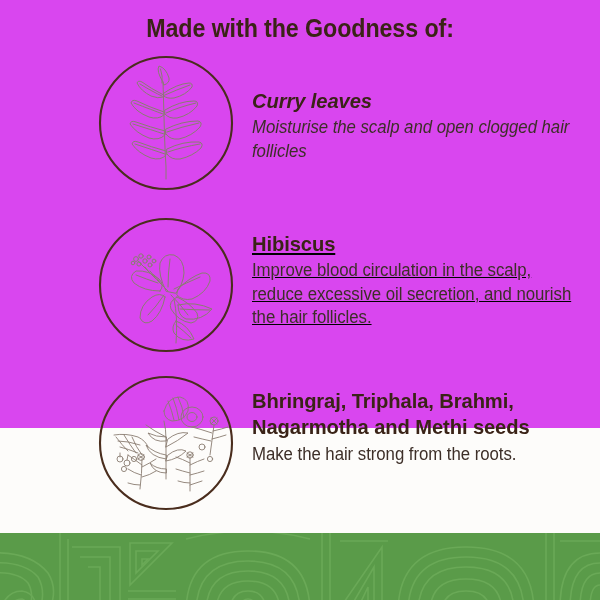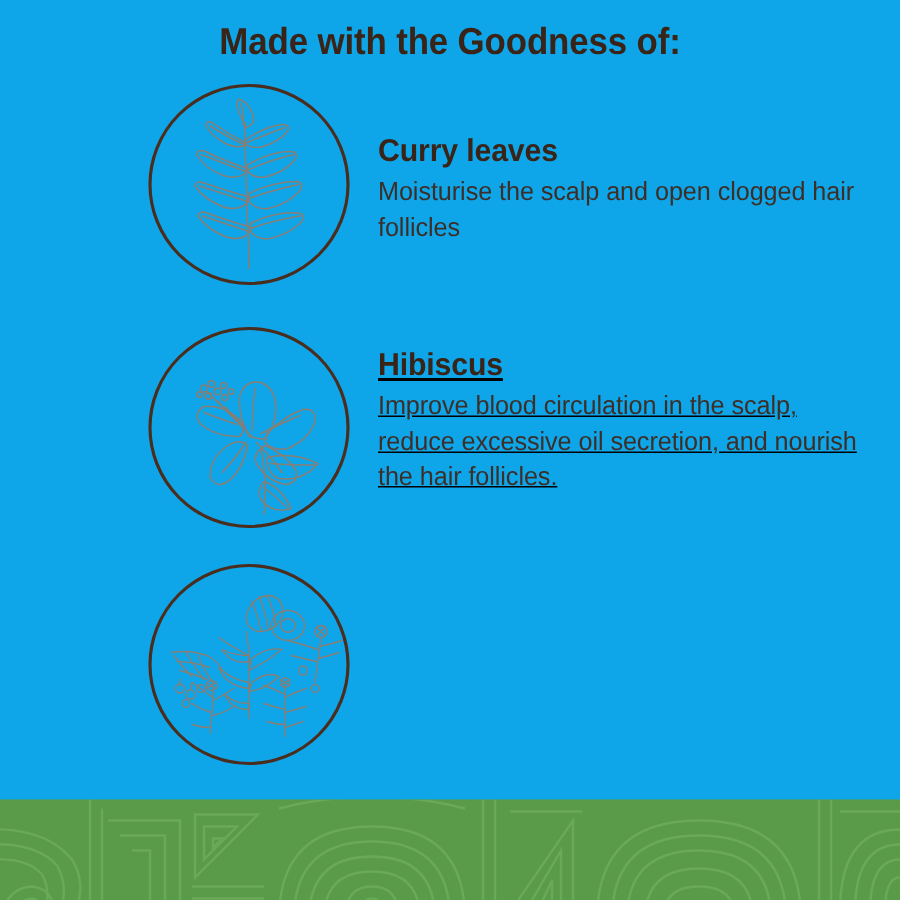--- a/index.html
+++ b/index.html
@@ -10,22 +10,22 @@
     width: 600px;
     height: 600px;
     overflow: hidden;
     background: #fdfcfa;
     font-family: "Liberation Sans", sans-serif;
     -webkit-font-smoothing: antialiased;
   }
   .poster {
     position: relative;
     width: 600px;
-    height: 600px;
-    background: #0ea5e9;
+    height: 428px;
+    background: #d946ef;
     box-sizing: border-box;
   }
 
   
   .title {
     position: absolute;
     top: 14px;
     left: 0;
     width: 600px;
     text-align: center;
@@ -44,21 +44,21 @@
     top: 55px;
     left: 0;
     width: 600px;
   }
   .row {
     position: relative;
     display: flex;
     align-items: flex-start;
     height: 160px;
   }
-  .row.r1 { height: 162px; }
+  .row.r1 { height: 162px; font-style: italic; }
   .row.r2 { height: 158px; }
   .row.r3 { height: 160px; }
 
   .badge {
     position: relative;
     width: 136px;
     height: 136px;
     margin-left: 98px;
     flex: 0 0 136px;
   }
@@ -273,20 +273,24 @@
             <path d="M115 56 Q124 54 130 52"></path>
             <path d="M113 66 Q104 64 96 62"></path>
             <path d="M114 64 Q122 62 128 60"></path>
             <circle cx="116" cy="46" r="4"></circle>
             <path d="M113 43 L119 49 M119 43 L113 49"></path>
             <circle cx="104" cy="72" r="3"></circle>
             <circle cx="112" cy="84" r="2.6"></circle>
           </g>
         </svg>
       </div>
+      <div class="copy">
+        <p class="ing-name">Bhringraj, Triphala, Brahmi, Nagarmotha and Methi seeds</p>
+        <p class="ing-desc">Make the hair strong from the roots.</p>
+      </div>
     </div>
 
   </div>
 
   <div class="footer-band">
     <svg viewBox="0 0 600 67" xmlns="http://www.w3.org/2000/svg">
       <rect x="0" y="0" width="600" height="67" fill="#5a9b49"></rect>
       <g fill="none" stroke="#6aa957" stroke-width="1.6">
 
         <path d="M-10 20 Q30 18 48 40 Q58 56 50 75"></path>

